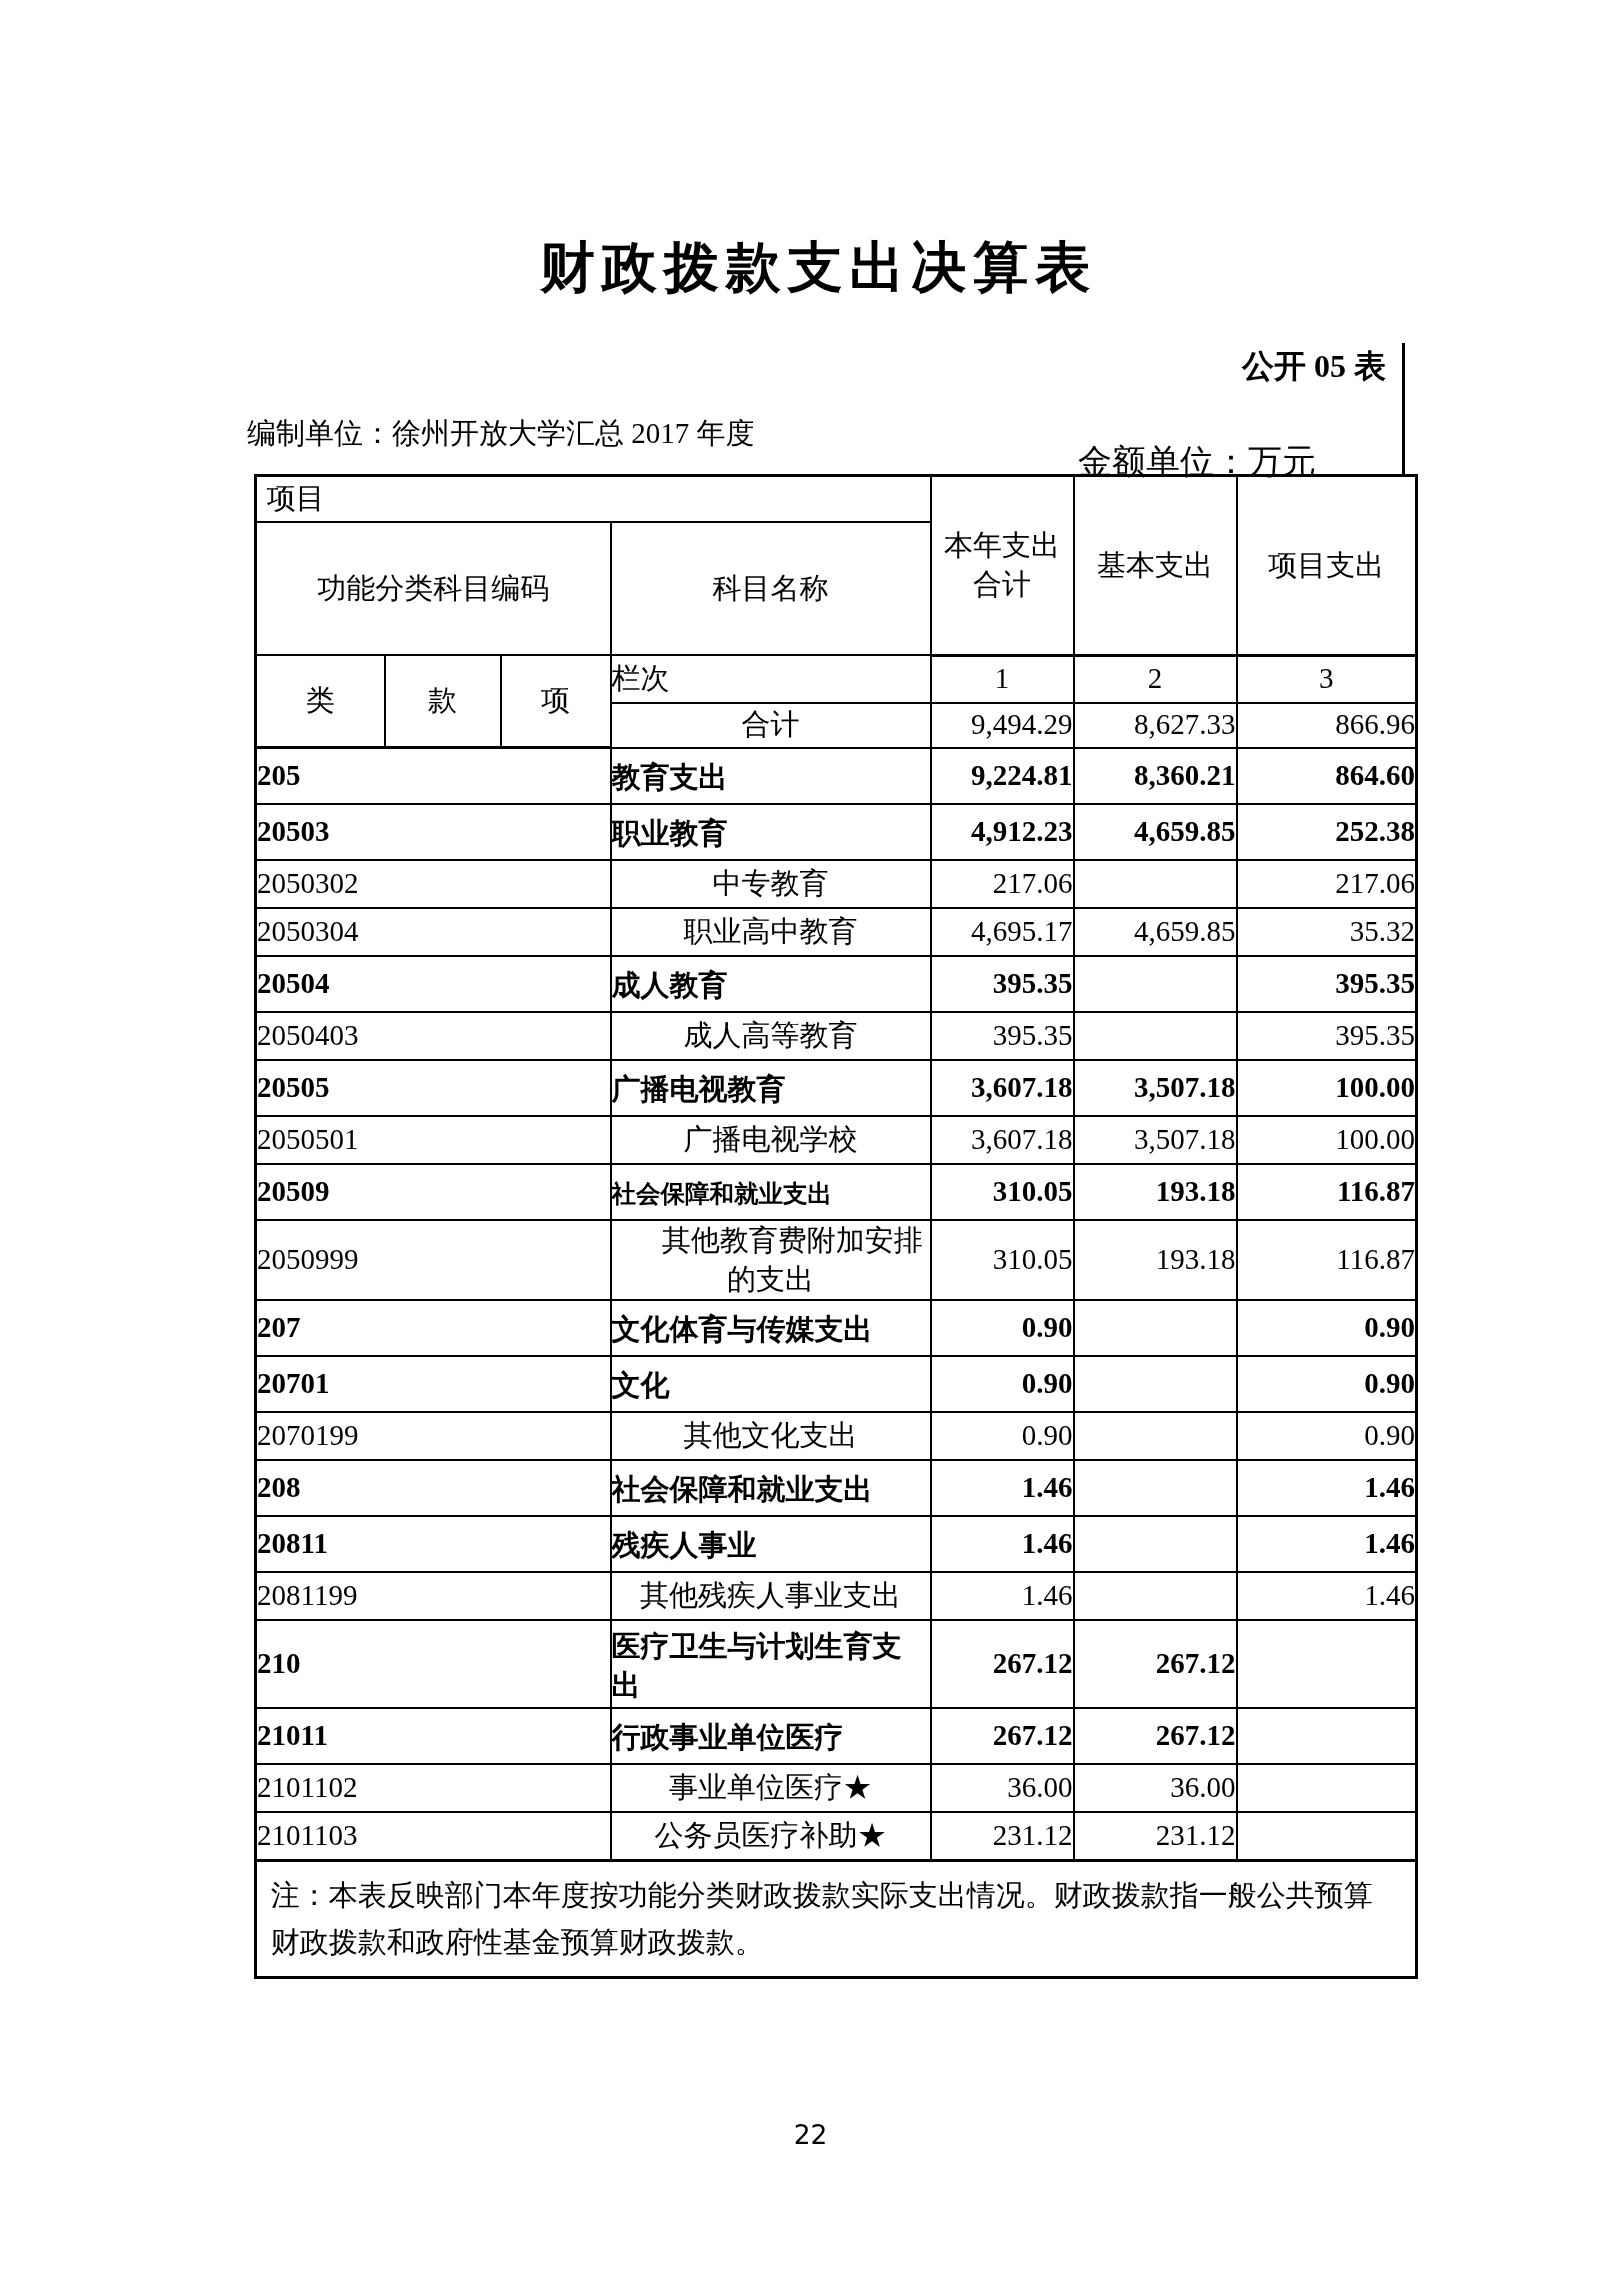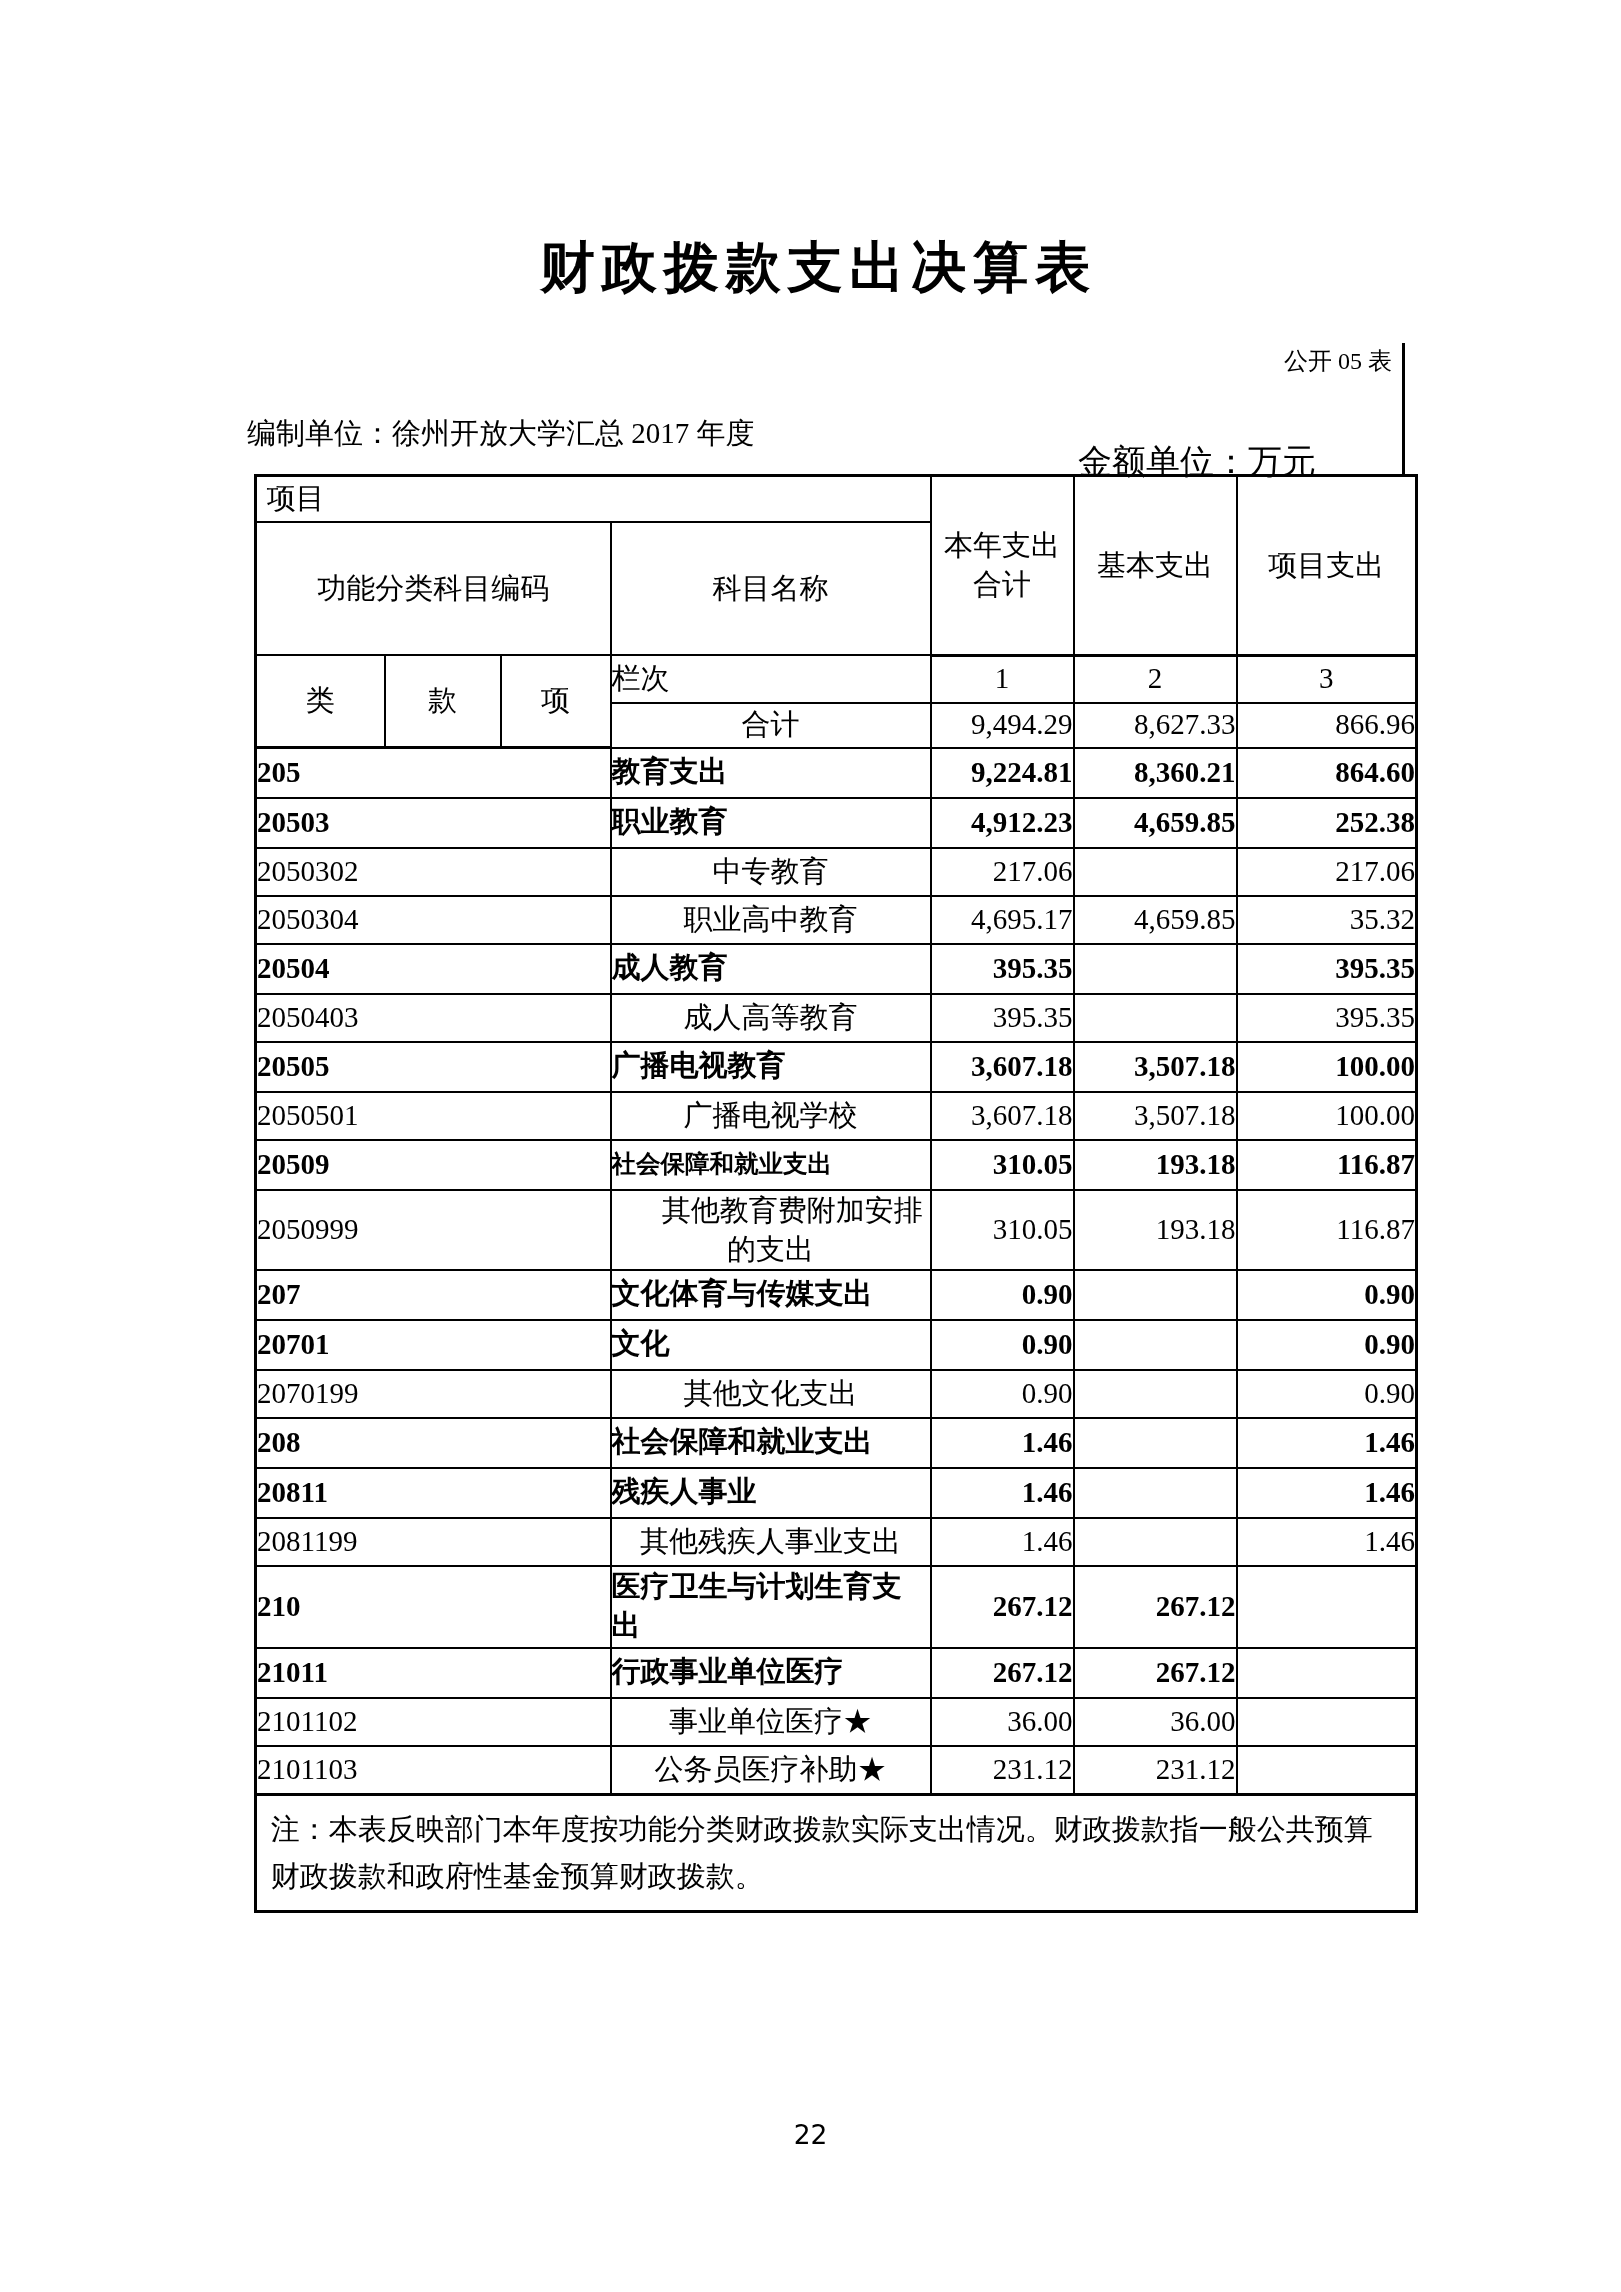--- a/index.html
+++ b/index.html
@@ -9,21 +9,21 @@
     color: #000;
   }
   .page { position: relative; width: 1621px; height: 2293px; background: #fff; overflow: hidden; }
 
   .title {
     position: absolute; top: 223px; left: 0; width: 100%;
     margin: 8px; text-align: center;
     font-family: "Liberation Sans", "DejaVu Sans", sans-serif;
     font-weight: bold; font-size: 55px; letter-spacing: 6.9px;
   }
-  .form-label { position: absolute; top: 345px; right: 229px; font-size: 24px; }
+  .form-label { position: absolute; top: 345px; right: 235px; font-size: 32px; font-weight: bold; }
   .unit-line  { position: absolute; top: 414px; left: 247px; font-size: 29px; }
   .amount-unit{ position: absolute; top: 439px; left: 1078px; font-size: 34px; }
   .corner-rule{ position: absolute; left: 1402px; top: 343px; width: 2.9px; height: 131px; background: #000; }
 
   table.fin {
     position: absolute; left: 254px; top: 474px;
     width: 1160px; table-layout: fixed;
     border-collapse: collapse; border: 3.9px solid #000;
     font-size: 29px;
   }
@@ -44,21 +44,21 @@
   .lanci { text-align: left; padding-left: 7.8px; }
 
   
   .data-rows td { height: 46px; }
   .code { text-align: left; padding-left: 13.7px; }
   .num  { text-align: right; padding-right: 13.7px; }
   .name-left   { text-align: left; padding-left: 5.9px; }
   .name-center { text-align: center; }
   .name-indent { text-align: center; padding-left: 7.8px; text-indent: 1.5em; line-height: 1.35; padding-top: 3.9px; padding-bottom: 3.9px; }
   tr.bold { font-weight: bold; }
-  tr.bold .name-left, tr.bold .name-indent { font-family: "Liberation Sans", "DejaVu Sans", sans-serif; padding-top: 0; padding-bottom: 2px; }
+  tr.bold .name-left, tr.bold .name-indent { font-family: "Liberation Sans", "DejaVu Sans", sans-serif; padding-top: 6px; padding-bottom: 2px; }
   .small-name { font-size: 24.5px; }
 
   
   .foot-rows .note {
     height: 98px; text-align: left; vertical-align: middle;
     padding: 7.8px 13.7px; line-height: 1.6; font-size: 29px;
     border-top-width: 3.9px;
   }
 
   .pageno {

